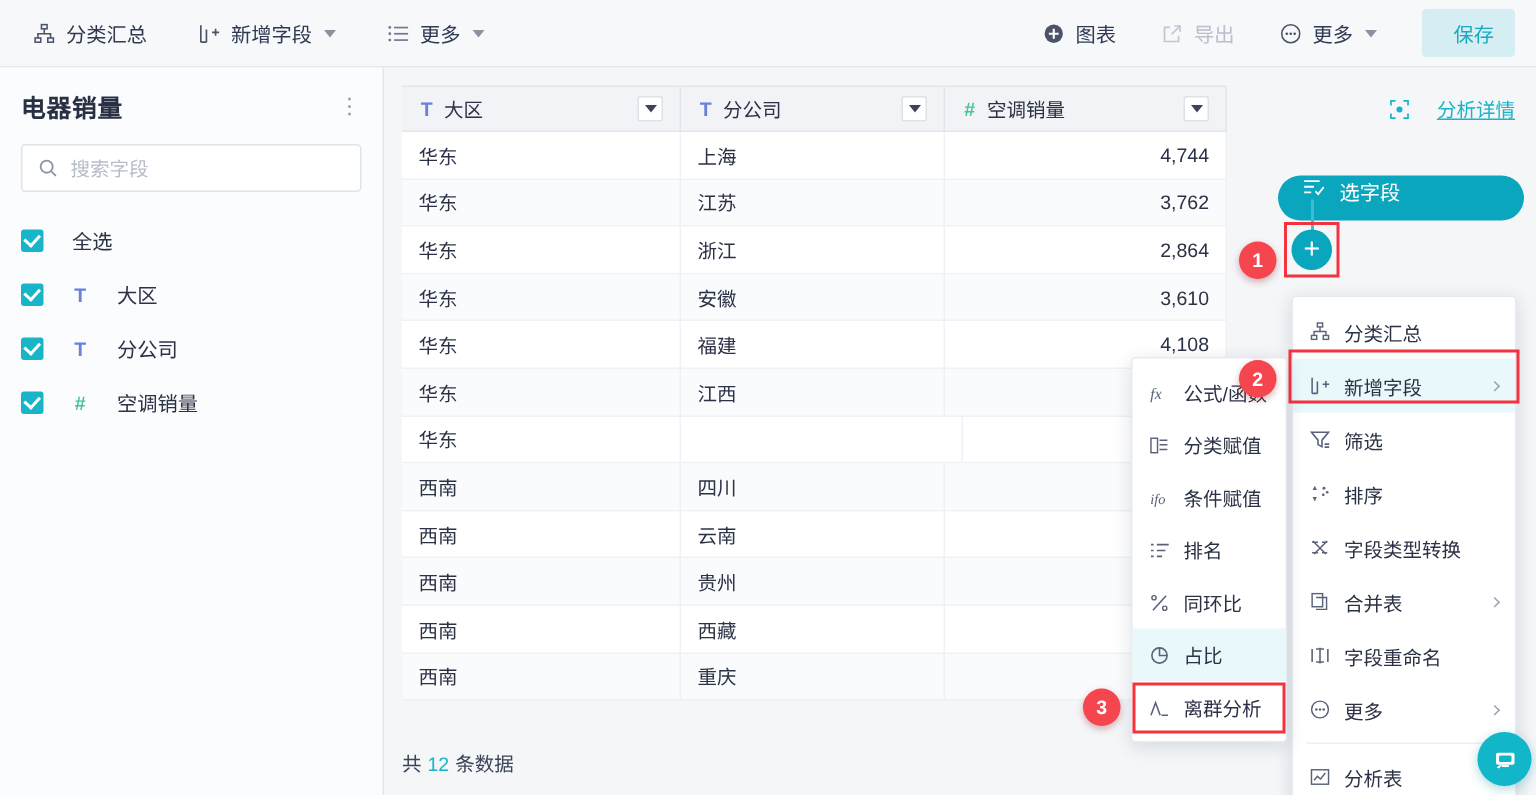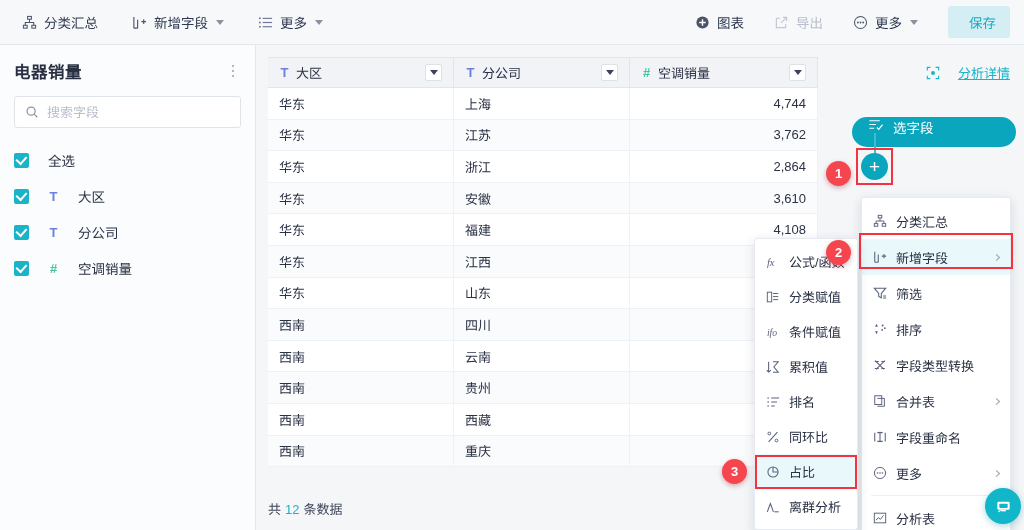--- a/index.html
+++ b/index.html
@@ -360,21 +360,20 @@
             <div class="td c2">福建</div>
             <div class="td c3 num">4,108</div>
           </div>
           <div class="tbl-row alt">
             <div class="td c1">华东</div>
             <div class="td c2">江西</div>
             <div class="td c3 num"></div>
           </div>
           <div class="tbl-row">
             <div class="td c1">华东</div>
-            <div class="td c2">山东</div>
             <div class="td c3 num"></div>
           </div>
           <div class="tbl-row alt">
             <div class="td c1">西南</div>
             <div class="td c2">四川</div>
             <div class="td c3 num"></div>
           </div>
           <div class="tbl-row">
             <div class="td c1">西南</div>
             <div class="td c2">云南</div>
@@ -543,29 +542,20 @@
               <path d="M8 4h6M8 7.5h6M8 11h6"></path>
             </g>
           </svg></span>
         <span>分类赋值</span>
       </div>
       <div class="mi">
         <span class="ic"><svg viewBox="0 0 16 16" width="14" height="14">
             <text x="1" y="12.5" font-family="serif" font-style="italic" font-size="11" fill="#5a627a">ifo</text>
           </svg></span>
         <span>条件赋值</span>
-      </div>
-      <div class="mi">
-        <span class="ic"><svg viewBox="0 0 16 16" width="14" height="14">
-            <g fill="none" stroke="#5a627a" stroke-width="1.2">
-              <path d="M3 2v12M3 14l2.5-2.5M3 14l-2 -2.5"></path>
-              <path d="M8 2h6l-5 6 5 6H8"></path>
-            </g>
-          </svg></span>
-        <span>累积值</span>
       </div>
       <div class="mi">
         <span class="ic"><svg viewBox="0 0 16 16" width="14" height="14">
             <g fill="none" stroke="#5a627a" stroke-width="1.2">
               <path d="M1.5 3.5h2M1.5 8h2M1.5 12.5h2"></path>
               <path d="M6 3.5h9M6 8h6.5M6 12.5h4"></path>
             </g>
           </svg></span>
         <span>排名</span>
       </div>

